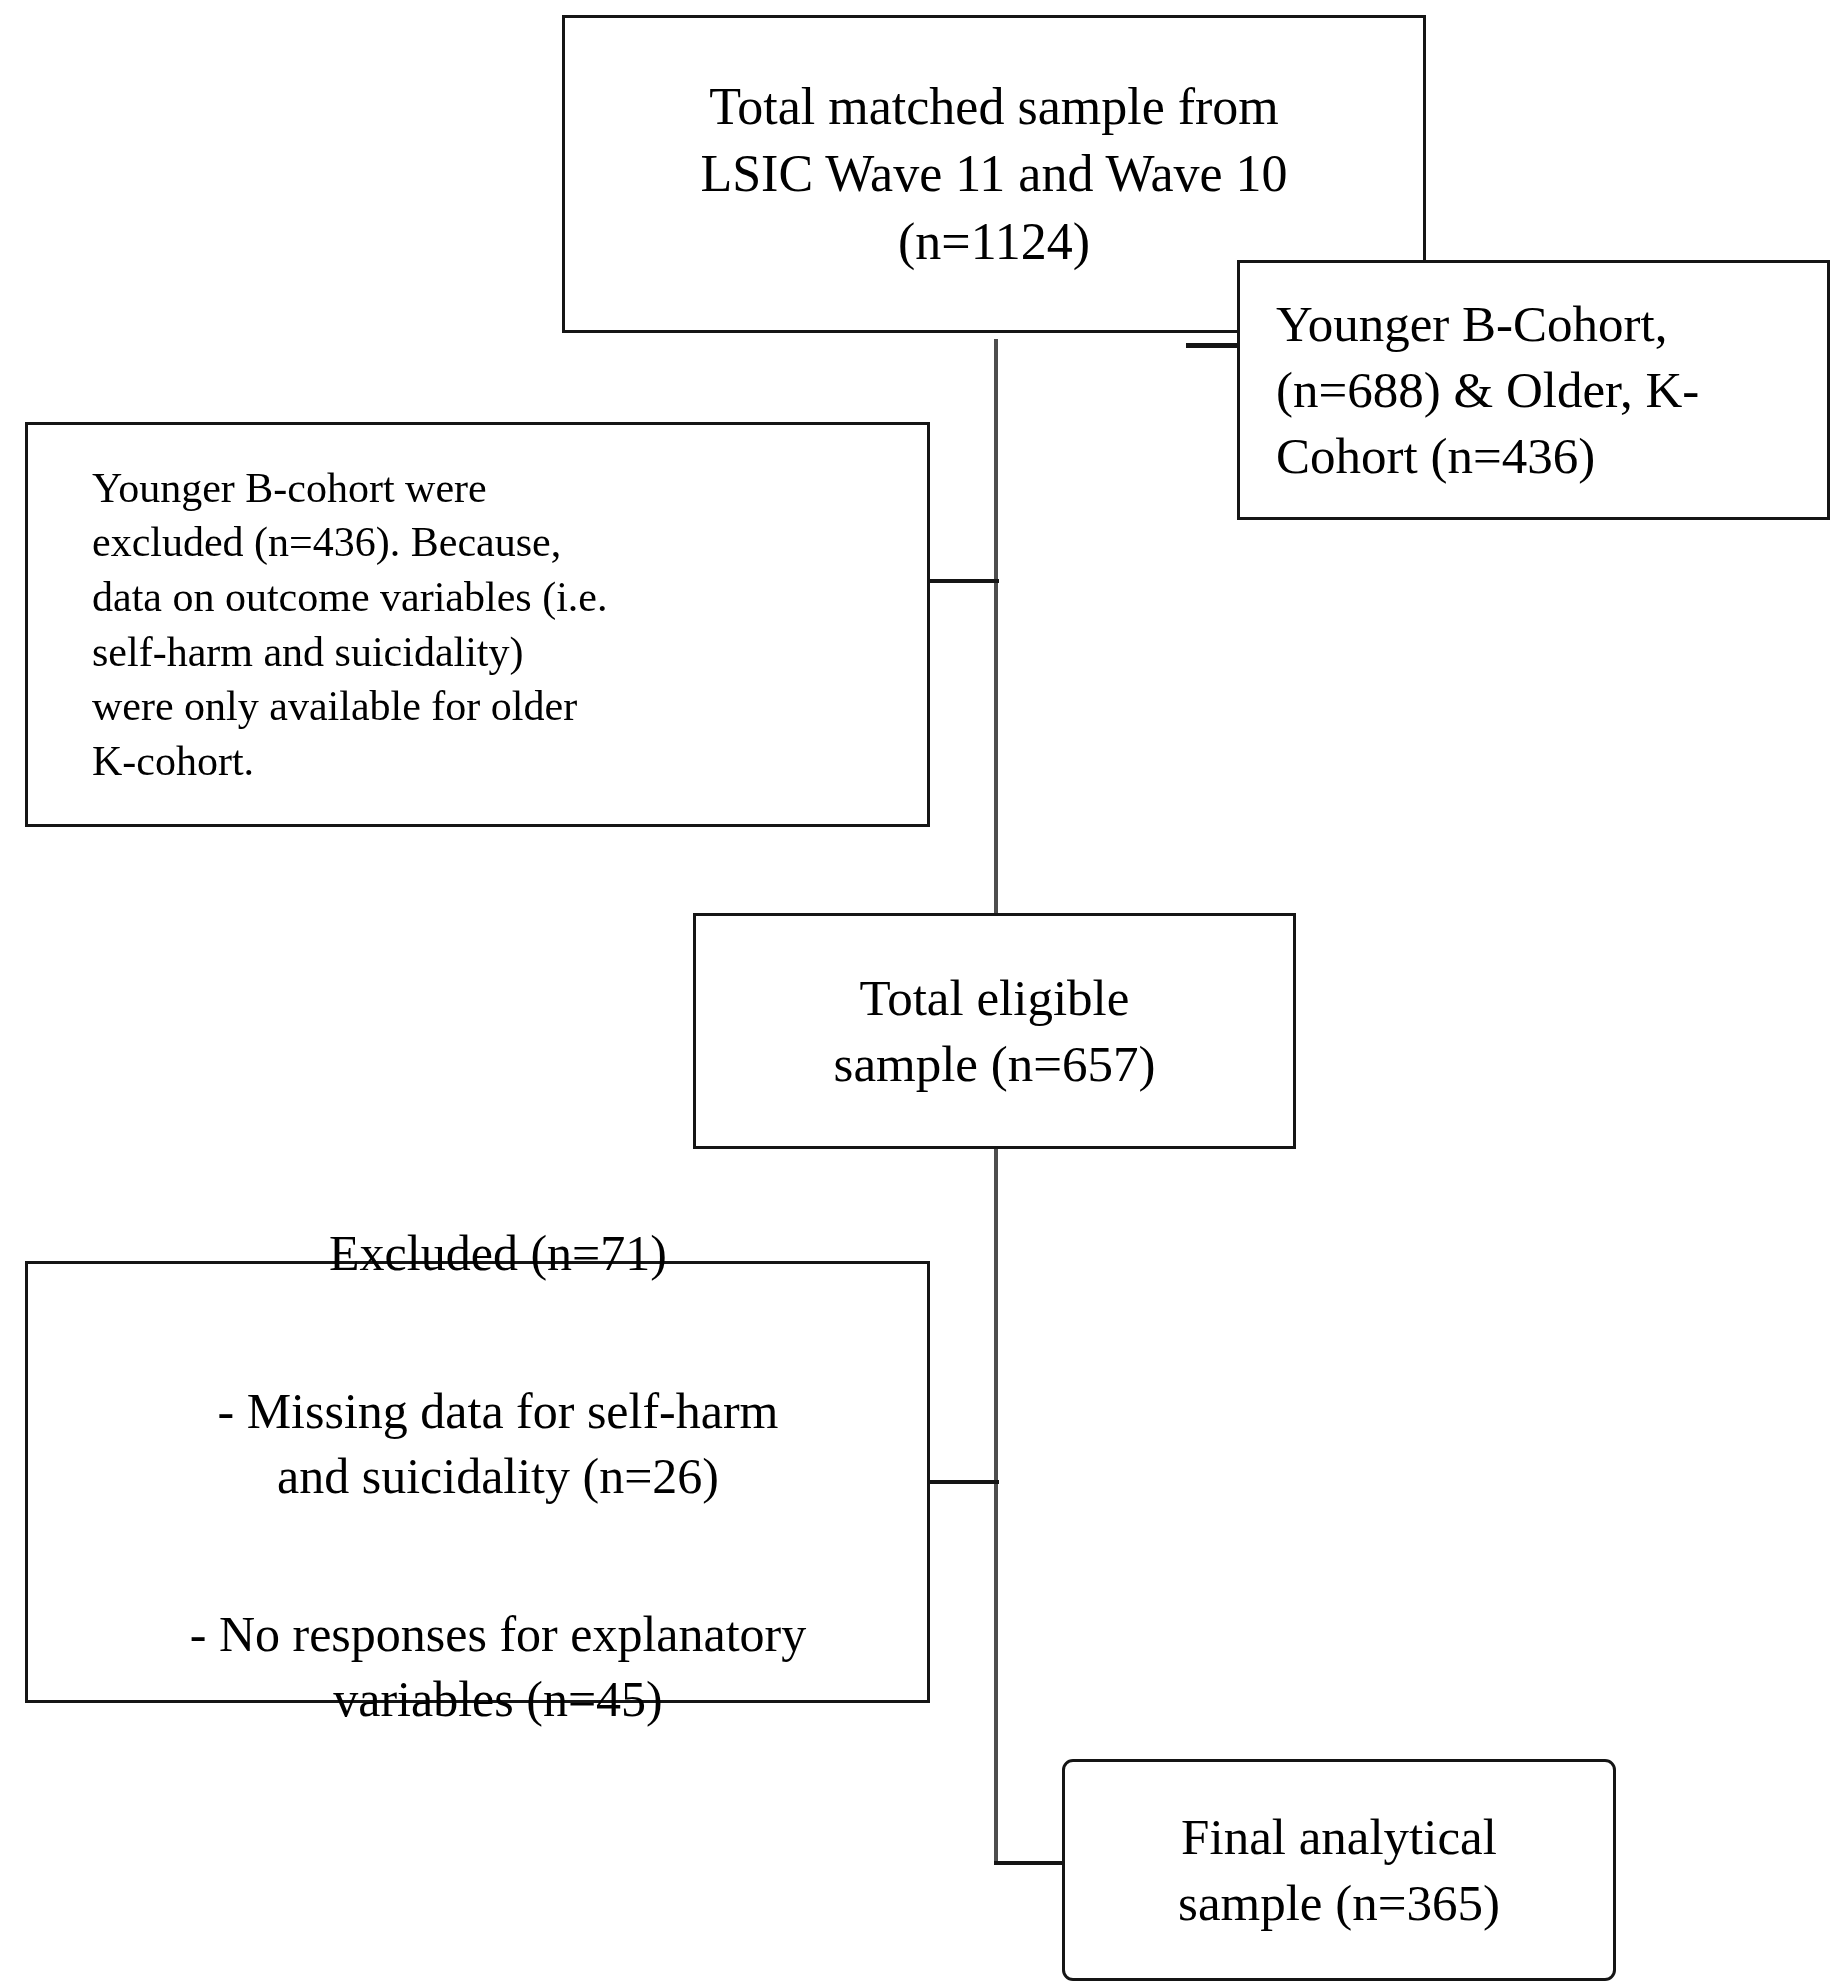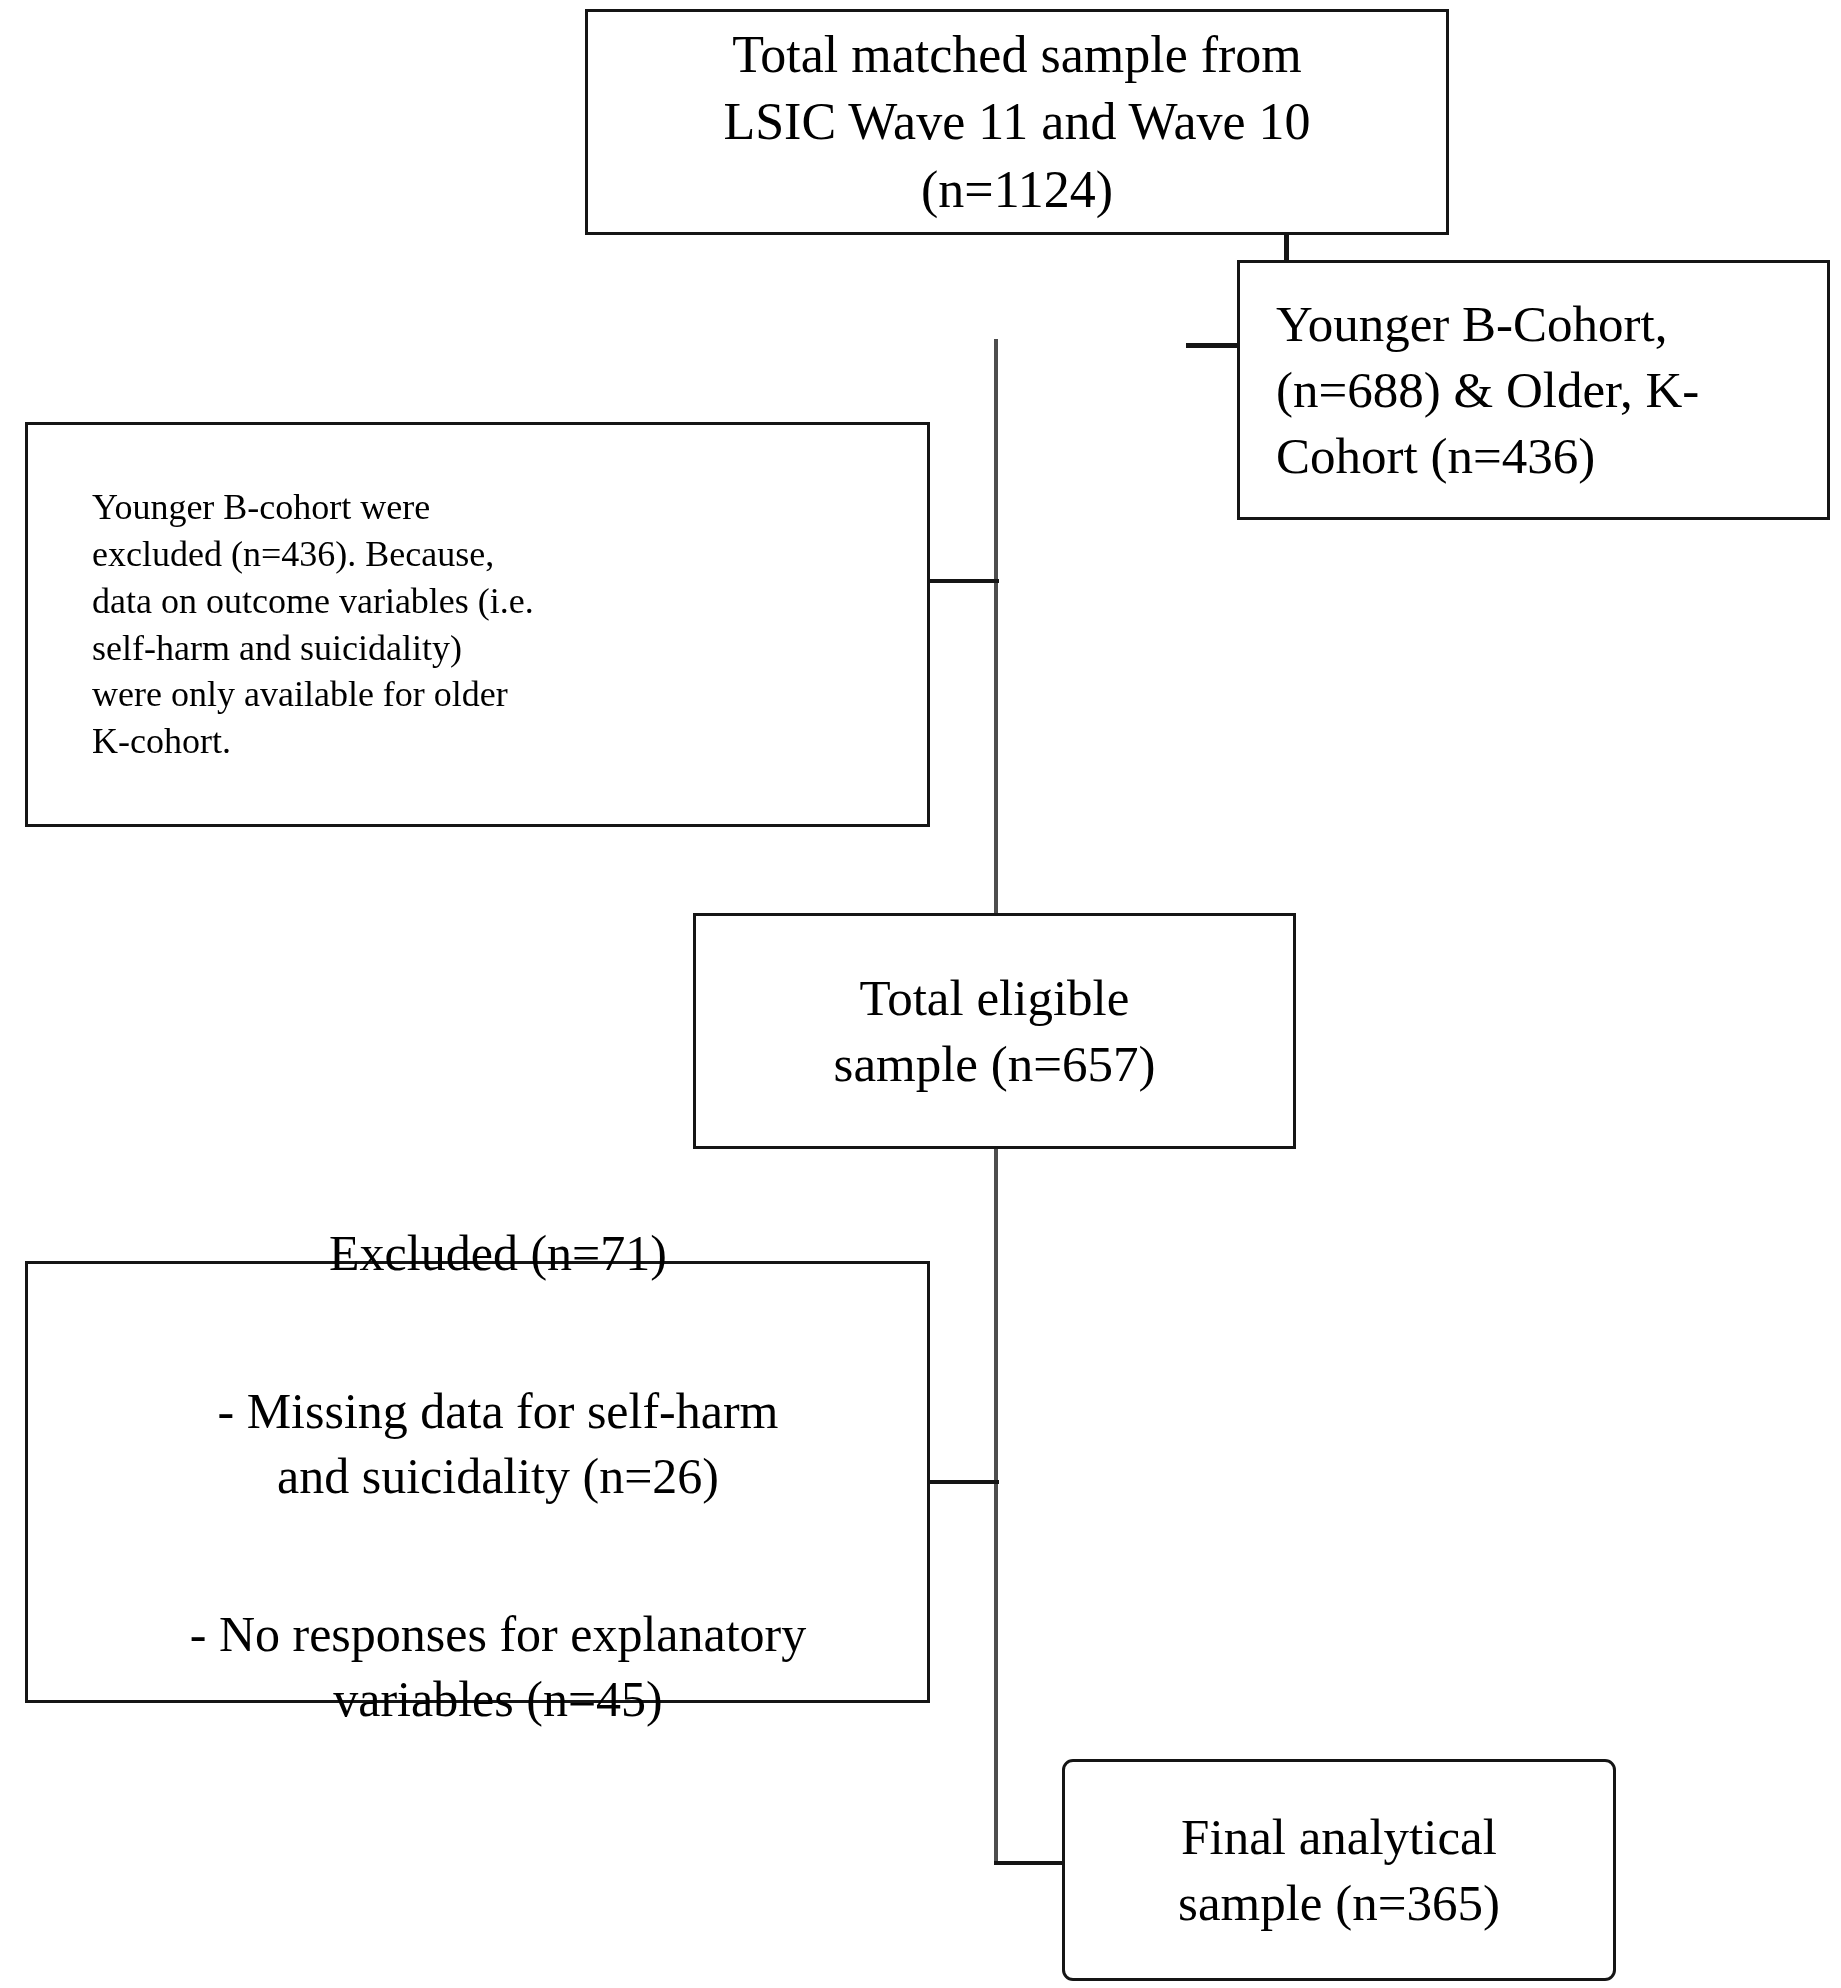--- a/index.html
+++ b/index.html
@@ -36,38 +36,37 @@
     text-align: center;
     padding: 0 21.5px;
   }
   .lefted .node-text {
     text-align: left;
     padding: 0 28px 0 64px;
   }
 
   
   #node-total-matched {
-    left: 562px;  top: 9px;
-    width: 864px; height: 226px;
+    left: 562px;  top: 15px;
+    width: 864px; height: 318px;
     font-size: 52px;
-    margin-left: 23px;
   }
   #node-cohort-split {
     left: 1237px; top: 260px;
     width: 593px;  height: 260px;
     font-size: 51px;
   }
   #node-cohort-split .node-text {
     text-align: left;
     padding: 0 16.5px 0 36px;
   }
   #node-excluded-bcohort {
     left: 25px;   top: 422px;
     width: 905px; height: 405px;
-    font-size: 36px;
+    font-size: 42px;
   }
   #node-eligible {
     left: 693px;  top: 913px;
     width: 603px;  height: 236px;
     font-size: 51px;
   }
   #node-excluded-missing {
     left: 25px;   top: 1261px;
     width: 905px; height: 442px;
     font-size: 50px;

